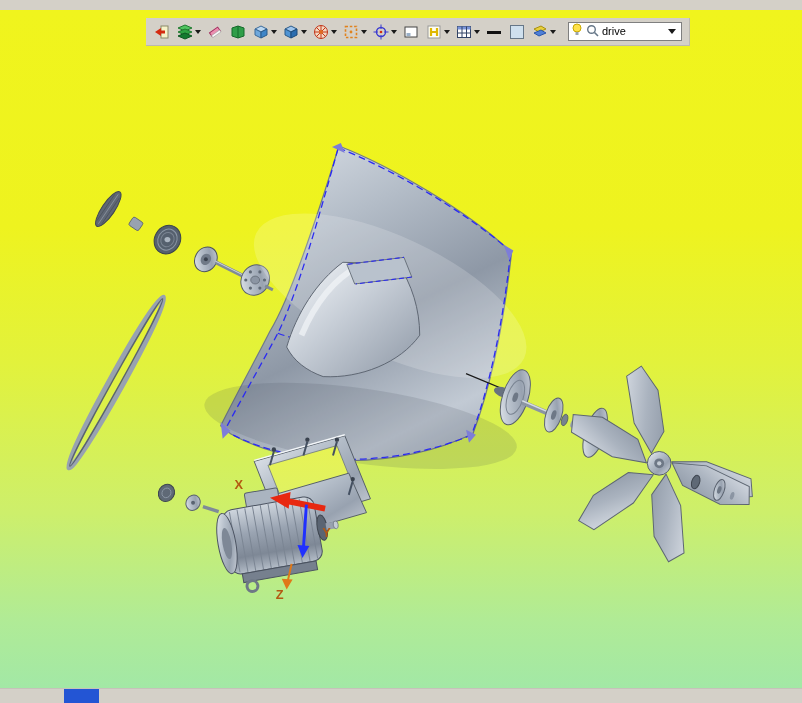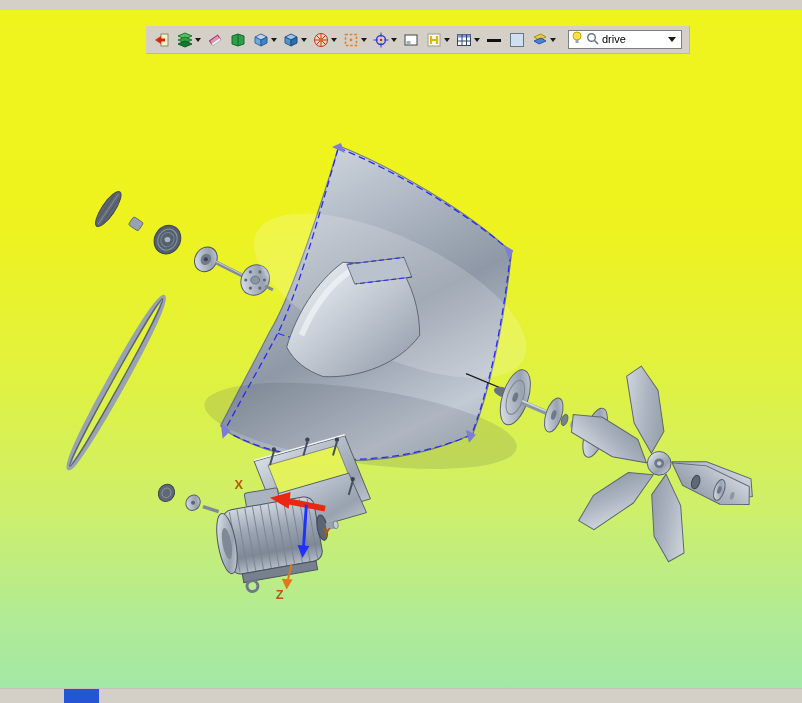--- a/index.html
+++ b/index.html
@@ -2,21 +2,21 @@
 <html><head>
 <meta charset="utf-8">
 <style>
   html,body{margin:0;padding:0}
   body{width:802px;height:703px;overflow:hidden;font-family:"Liberation Sans",sans-serif;background:#d4d0c8}
   .screen{position:relative;width:802px;height:703px}
   .titlebar{position:absolute;top:0;left:0;right:0;height:10px;background:#d4d0c8;border-bottom:1px solid #c6c2ba}
   .viewport{position:absolute;top:10px;left:0;width:802px;height:679px;
     background:linear-gradient(180deg,#f0f41d 0%,#eef31f 32%,#e2f23c 52%,#cdef6b 74%,#b0eb96 90%,#a2e8a6 100%)}
   svg.scene{position:absolute;left:0;top:0}
-  .toolbar{position:absolute;top:16px;left:146px;height:27px;background:#d4d0c8;display:flex;align-items:center;gap:5px;padding:0 7px;border-bottom:1px solid #bcb8b0;border-right:1px solid #bcb8b0}
+  .toolbar{position:absolute;top:8px;left:146px;height:27px;background:#d4d0c8;display:flex;align-items:center;gap:5px;padding:0 7px;border-bottom:1px solid #bcb8b0;border-right:1px solid #bcb8b0}
   .tb{width:18px;height:18px;display:flex;align-items:center;justify-content:center;cursor:default}
   .tbwrap{display:flex;align-items:center;gap:1px}
   .caret{width:0;height:0;border-left:3px solid transparent;border-right:3px solid transparent;border-top:4px solid #1a1a1a}
   .combo{margin-left:7px;width:114px;height:19px;background:#ffffff;border:1px solid #7f7f7f;display:flex;align-items:center;gap:3px;padding:0 2px;box-sizing:border-box}
   .combo .txt{font-size:11px;color:#000;line-height:17px}
   .combo .dd{margin-left:auto;width:14px;height:17px;display:flex;align-items:center;justify-content:center;background:#ffffff}
   .combo .dd .caret{border-top-width:5px;border-left-width:4px;border-right-width:4px}
   .statusbar{position:absolute;bottom:0;left:0;right:0;height:14px;background:#d4d0c8;border-top:1px solid #c6c2ba}
   .task{position:absolute;left:64px;bottom:0;width:35px;height:14px;background:#2355d4}
   text{user-select:none}

